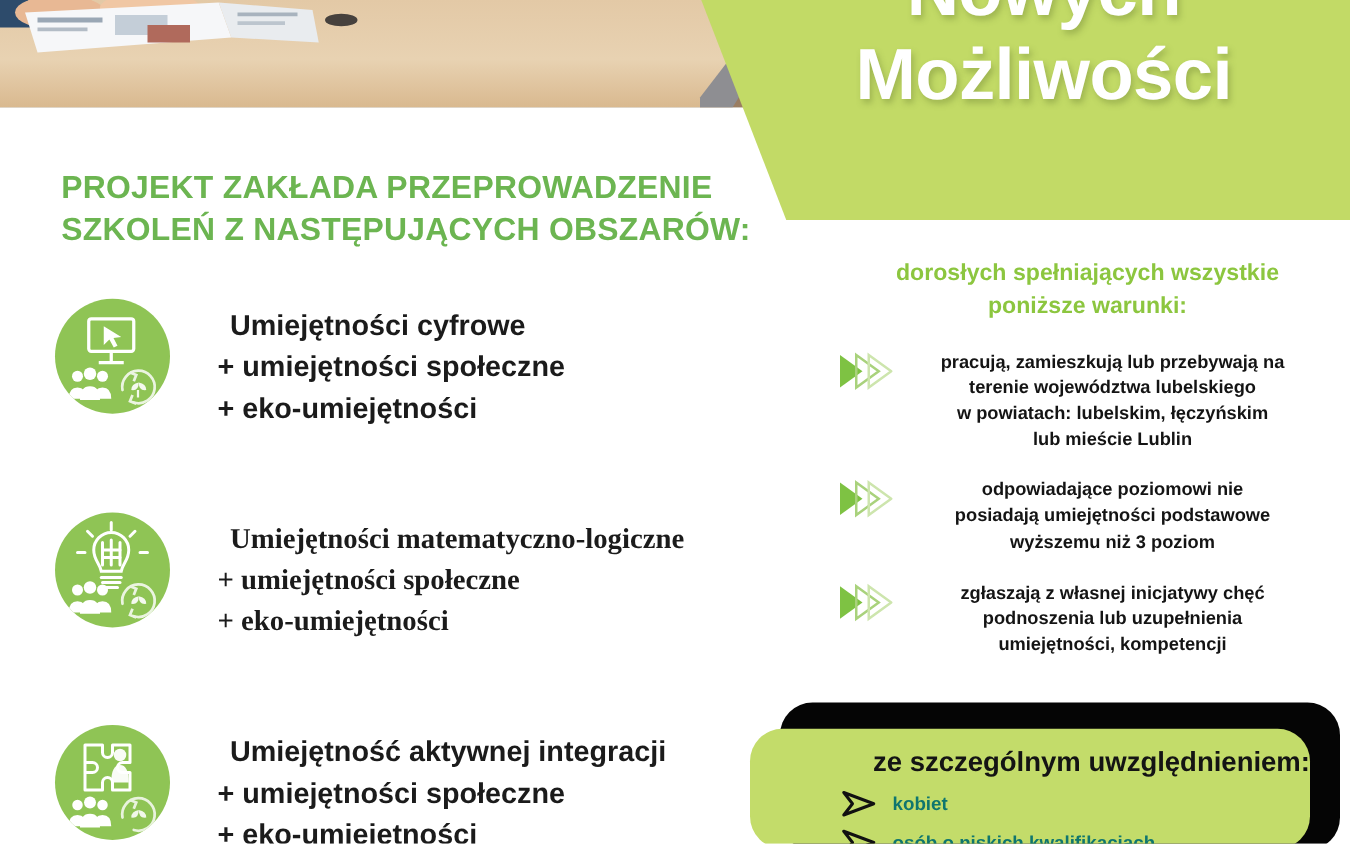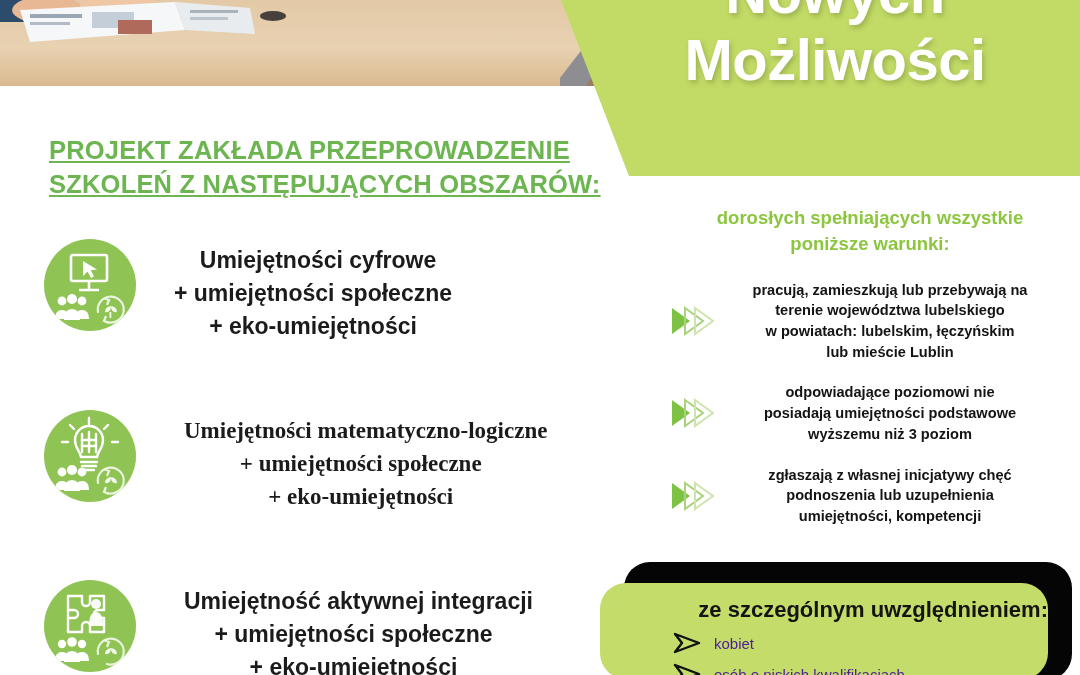--- a/index.html
+++ b/index.html
@@ -55,31 +55,30 @@
   .left-heading {
     position:absolute;
     left:49px; top:134px;
     width:560px;
     color:#6cb551;
     font-weight:bold;
     font-size:25.5px;
     line-height:1.32;
     letter-spacing:0.2px;
   }
-  .left-heading span { display:block;text-decoration:underline; }
+  .left-heading span { display:block; }
 
   
   .skills { position:absolute; left:0; top:0; width:660px; height:675px; }
   .skill-row {
     position:absolute;
     left:44px;
     width:620px;
     display:flex;
     align-items:flex-start;
-    text-align:center;
   }
   .skill-row.r1 { top:239px; }
   .skill-row.r2 { top:410px;font-family:Liberation Serif, serif; }
   .skill-row.r3 { top:580px; }
 
   .skill-badge {
     flex:0 0 auto;
     width:92px; height:92px;
     border-radius:50%;
     background:#8fc455;
@@ -113,21 +112,20 @@
     font-size:18.5px;
     line-height:1.42;
     text-align:center;
     padding:0 10px;
   }
   .right-title span { display:block; }
 
   .cond-list { margin-top:22px; }
   .cond-item {
     display:flex;
-    align-items:center;
     margin-bottom:20px;
   }
   .cond-arrow {
     flex:0 0 auto;
     width:46px; height:34px;
     margin-left:8px;
   }
   .cond-arrow svg { display:block; width:46px; height:34px; }
   .cond-text {
     flex:1 1 auto;
@@ -169,22 +167,22 @@
     align-items:center;
     margin-bottom:9px;
   }
   .card-li .arrow-out {
     flex:0 0 auto;
     width:30px; height:22px;
     margin-right:12px;
   }
   .card-li .arrow-out svg { display:block; width:30px; height:22px; }
   .card-li .txt {
-    color:#4c1d95;
-    font-weight:normal;
+    color:#0f766e;
+    font-weight:bold;
     font-size:15px;
     white-space:nowrap;
   }
 </style>
 </head>
 <body>
 
 <div id="poster">
 
   <div class="photo-band">

